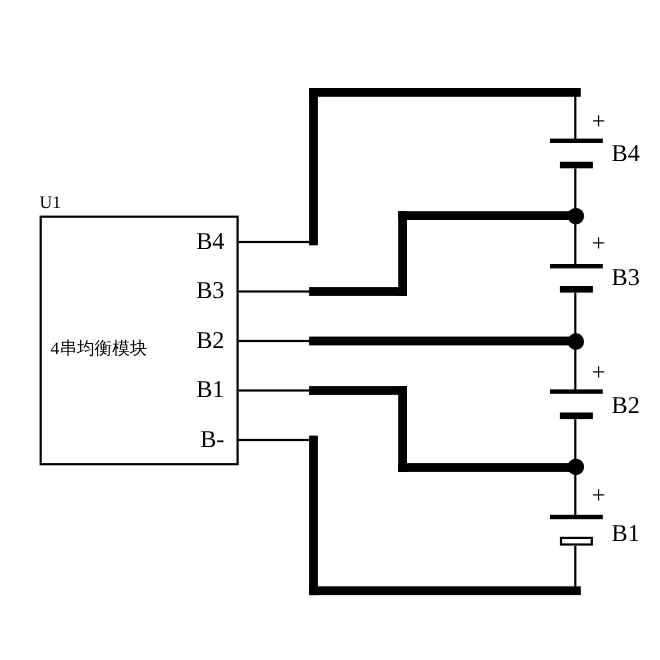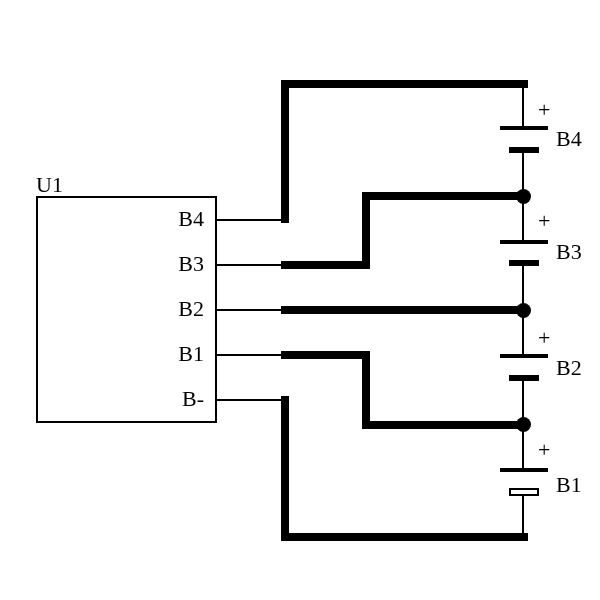--- a/index.html
+++ b/index.html
@@ -10,36 +10,37 @@
     background:#ffffff;
     overflow:hidden;
     font-family:"Liberation Serif","DejaVu Serif",serif;
     color:#000000;
   }
   .wire{position:absolute;background:#000000;}
   .dot{position:absolute;width:15px;height:15px;border-radius:50%;background:#000000;}
   .plate-long{position:absolute;left:500px;width:48px;height:4px;background:#000000;}
   .plate-short{position:absolute;left:509px;width:30px;height:6px;background:#000000;}
   .plate-hollow{position:absolute;left:509px;width:30px;height:8px;box-sizing:border-box;border:2px solid #000000;background:#ffffff;}
-  .lbl{position:absolute;font-size:22px;line-height:22px;white-space:nowrap;}
+  .lbl{position:absolute;font-size:16px;line-height:22px;white-space:nowrap;}
   .pin-lbl{position:absolute;left:140px;width:64px;text-align:right;font-size:22px;line-height:22px;}
   .plus{position:absolute;left:538px;font-size:22px;line-height:22px;}
   .bat-lbl{position:absolute;left:556px;font-size:22px;line-height:22px;}
   #module-box{
     position:absolute;left:36px;top:196px;width:181px;height:227px;
     box-sizing:border-box;border:2px solid #000000;background:#ffffff;
   }
 </style>
 </head>
 <body>
 
 <div id="canvas">
 
   <span class="lbl" style="left:36px;top:174px;">U1</span>
   <div id="module-box"></div>
+  <span class="lbl" style="left:46px;top:307px;">4串均衡模块</span>
 
   <span class="pin-lbl" style="top:208px;">B4</span>
   <span class="pin-lbl" style="top:253px;">B3</span>
   <span class="pin-lbl" style="top:298px;">B2</span>
   <span class="pin-lbl" style="top:343px;">B1</span>
   <span class="pin-lbl" style="top:388px;">B-</span>
 
   <div class="wire" style="left:217px;top:219px;width:68px;height:2px;"></div>
   <div class="wire" style="left:217px;top:264px;width:66px;height:2px;"></div>
   <div class="wire" style="left:217px;top:309px;width:66px;height:2px;"></div>

